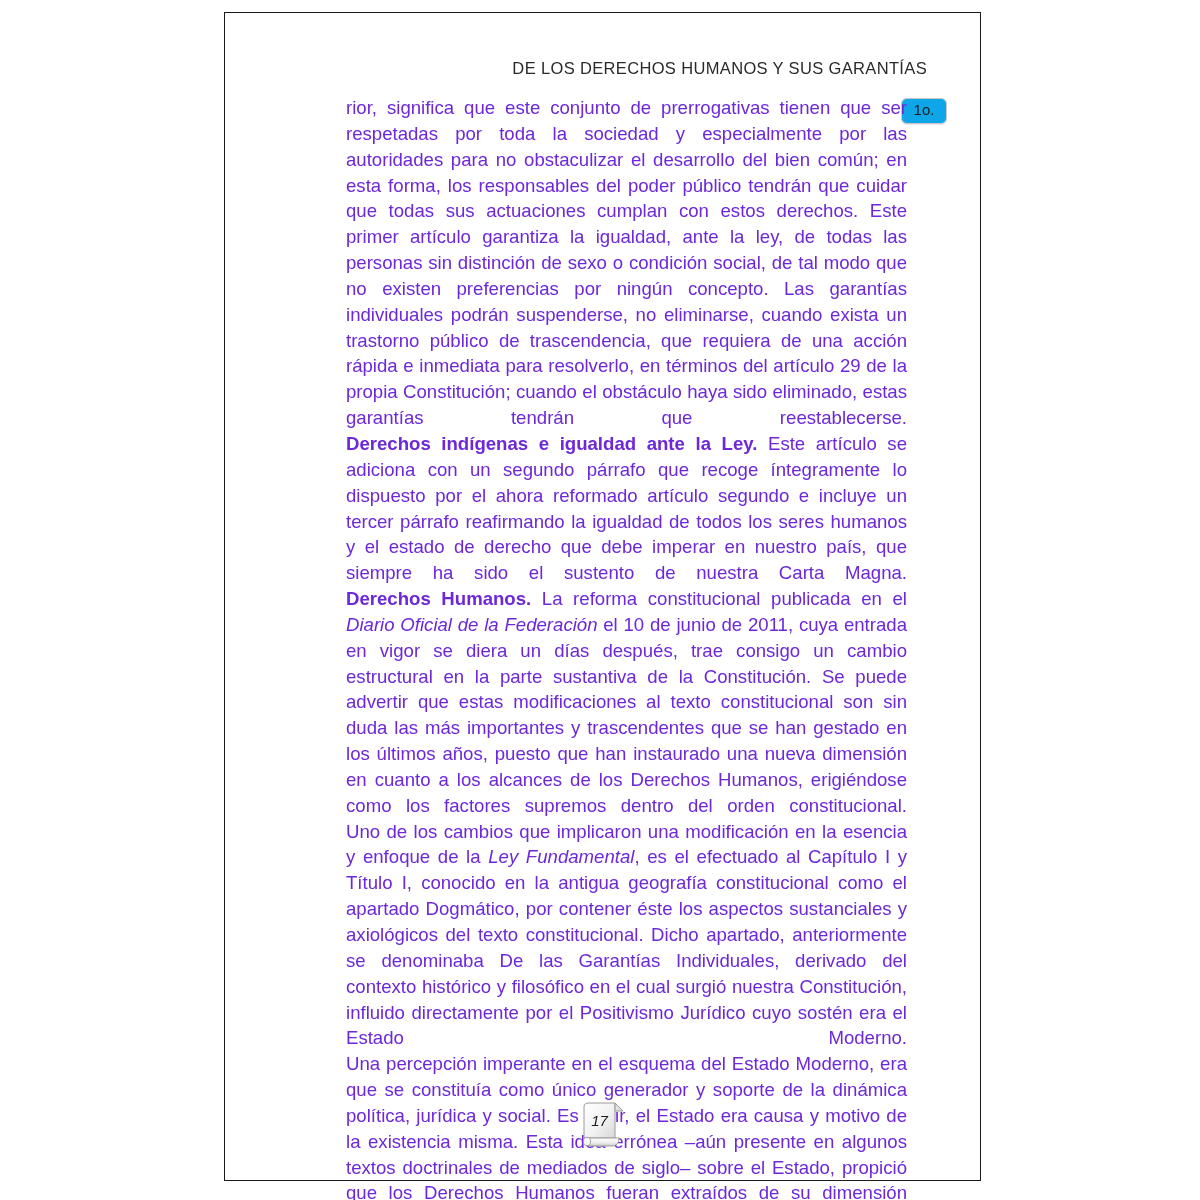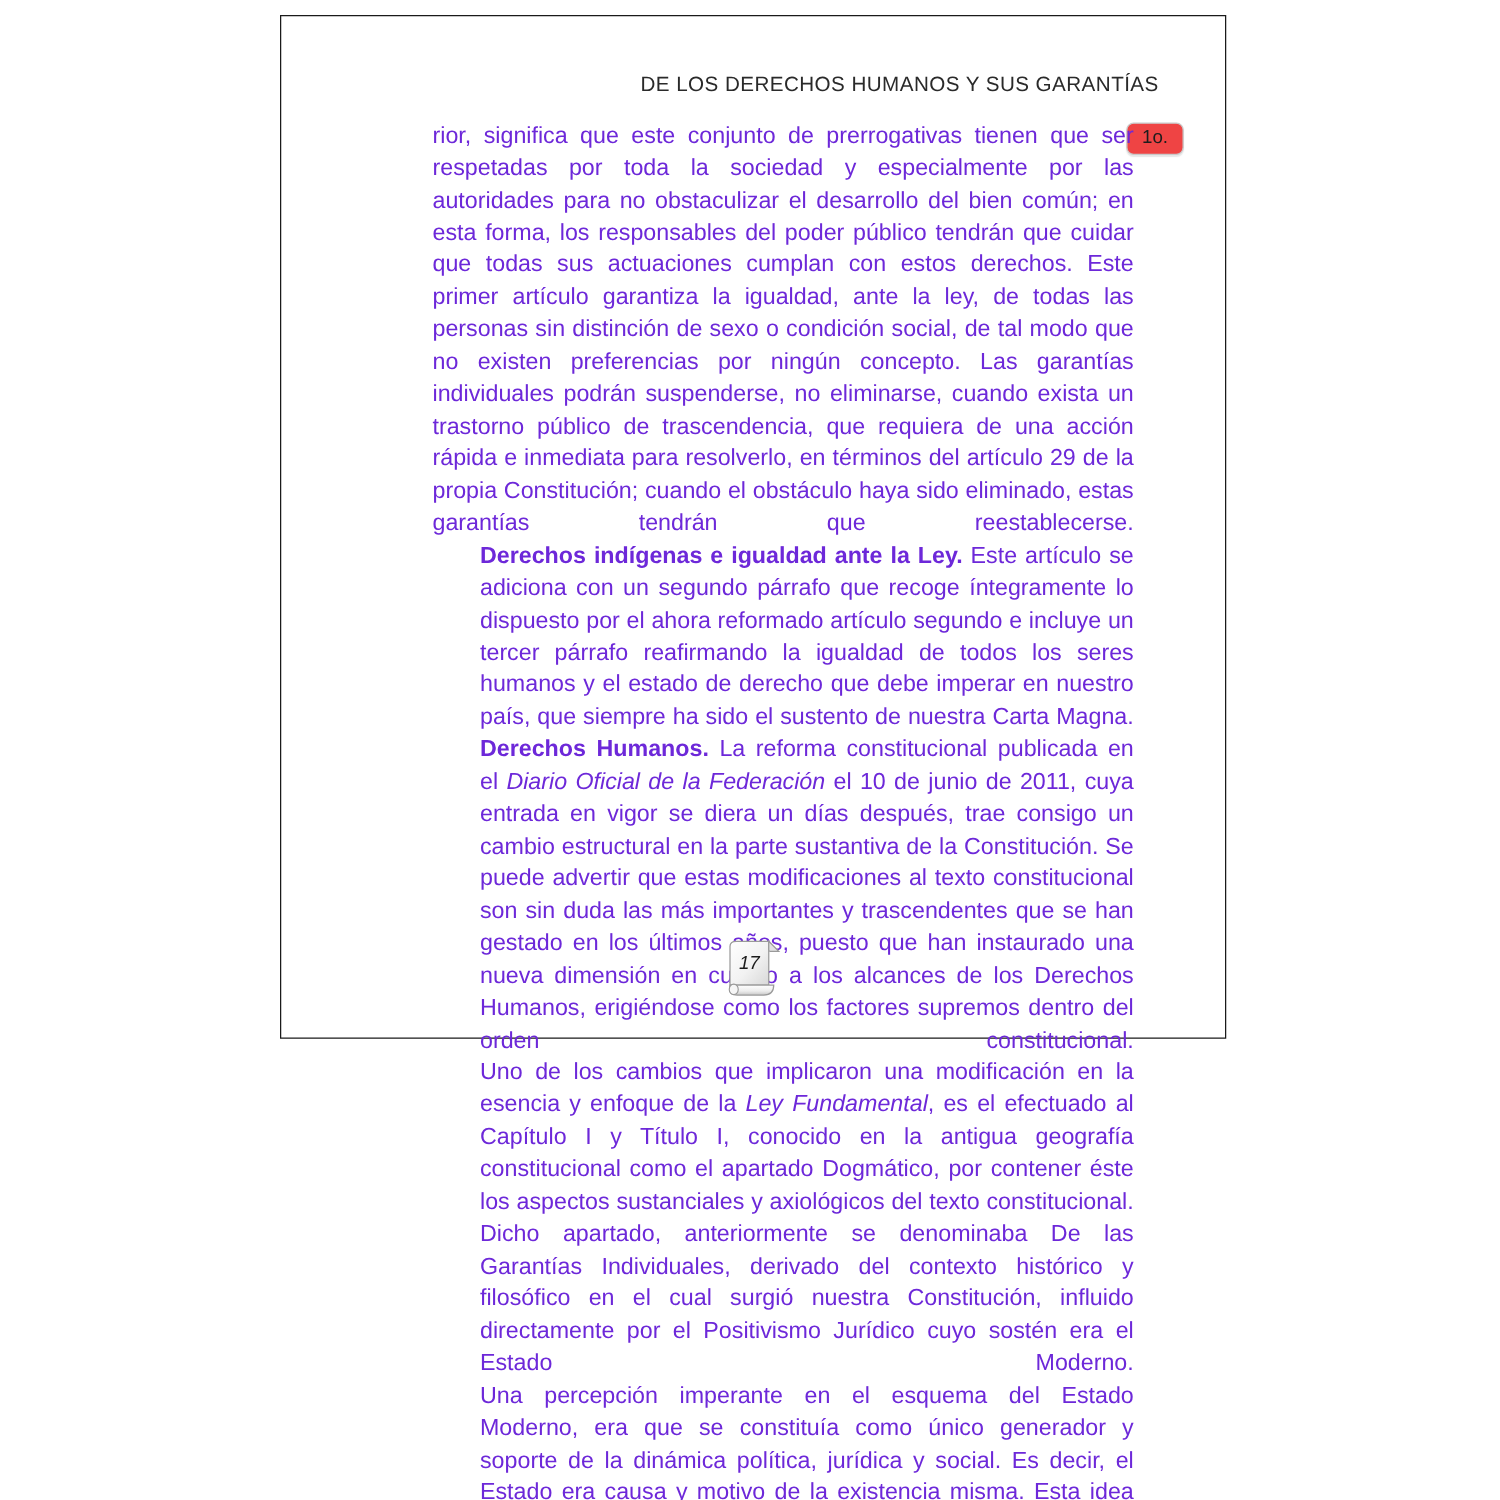--- a/index.html
+++ b/index.html
@@ -13,21 +13,21 @@
     overflow: hidden;
     font-family: "Liberation Sans", sans-serif;
   }
 
   
   .page-sheet {
     position: absolute;
     left: 224px;
     top: 12px;
     width: 757px;
-    height: 819px;
+    height: 1169px;
     background: #ffffff;
     border: 1.5px solid #1a1a1a;
     box-sizing: border-box;
   }
 
   
   .running-header {
     position: absolute;
     left: 0;
     right: 53px;
@@ -54,21 +54,21 @@
     margin: 0;
     text-align: justify;
     text-justify: inter-word;
     font-size: 18.6px;
     line-height: 25.85px;
     font-family: "Liberation Sans", sans-serif;
     color: #6d28d9;
     hyphens: manual;
     word-spacing: 0.2px;
   }
-  .para + .para { margin-top: 0; margin-left: 38px; }
+  .para + .para { margin-top: 0; }
 
   .para b, .para .bold {
     font-weight: bold;
   }
   .para i, .para .ital {
     font-style: italic;
   }
 
   
   .para.justify-all {
@@ -77,21 +77,21 @@
 
   
   .side-marker {
     position: absolute;
     left: 676px;
     top: 85px;
     min-width: 30px;
     padding: 3px 7px 4px 7px;
     border: 1px solid #c9c9c9;
     border-radius: 6px;
-    background: #ef4444;
+    background: #0ea5e9;
     box-shadow: 0 1px 1px rgba(0,0,0,0.10);
     font-family: "Liberation Sans", sans-serif;
     font-size: 15px;
     color: #1d1d1d;
     text-align: center;
     line-height: 1.1;
   }
 
   
   .folio-wrap {

